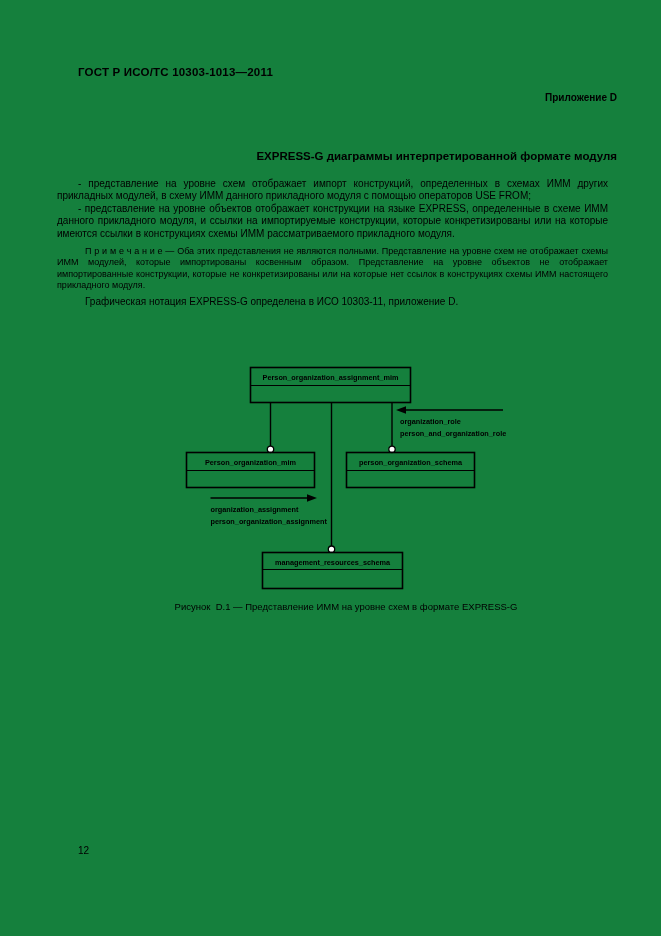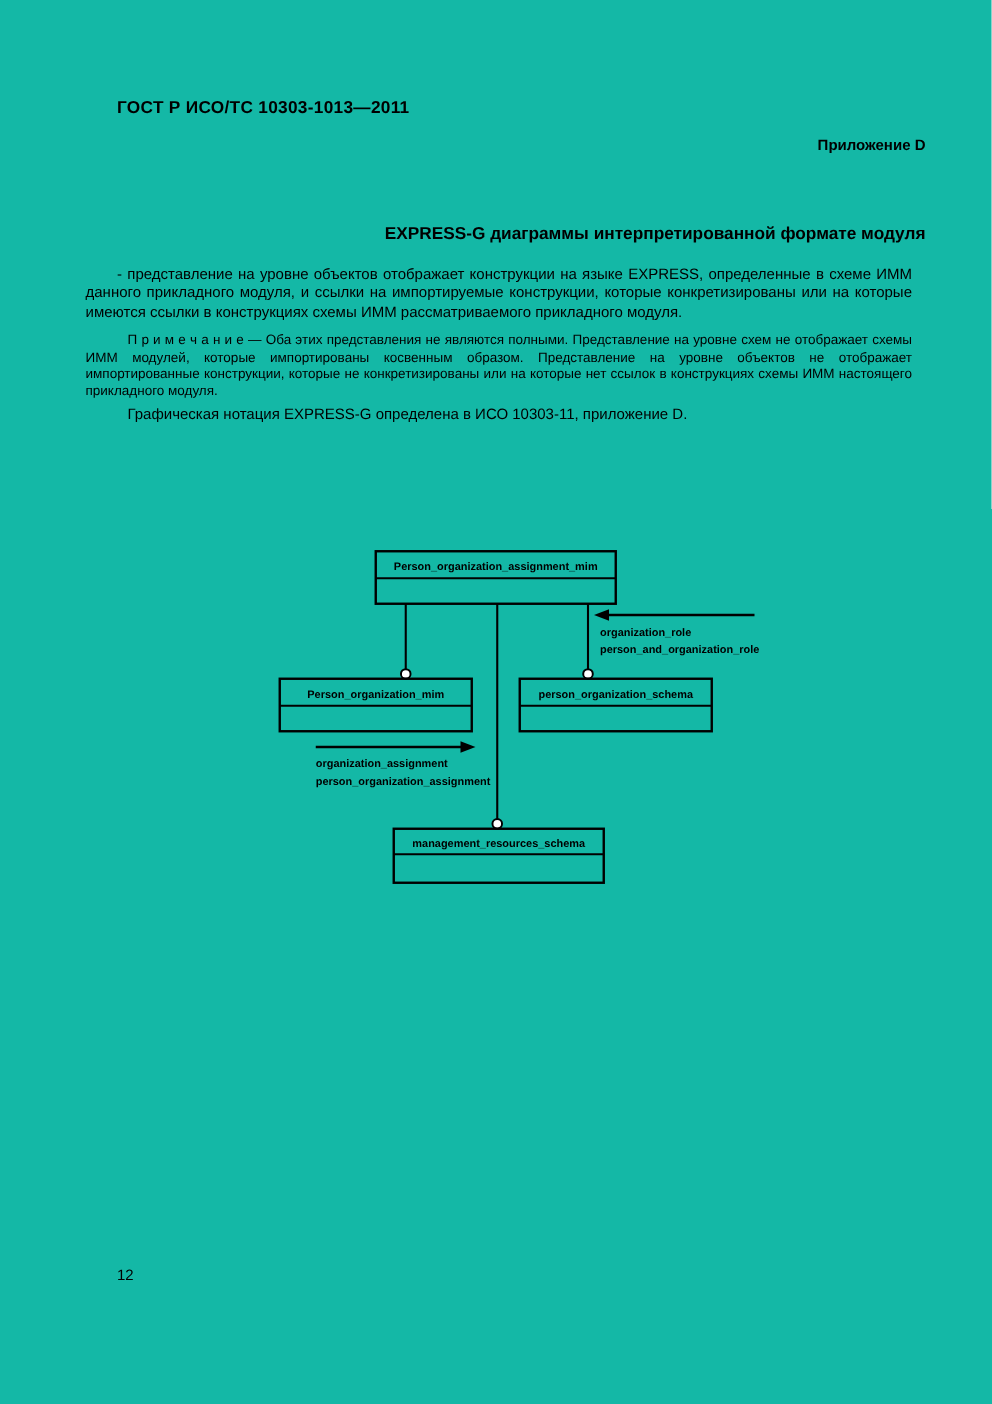--- a/index.html
+++ b/index.html
@@ -1,17 +1,17 @@
 <!DOCTYPE html>
 <html><head>
 <meta charset="utf-8">
 <style>
   html,body{margin:0;padding:0;background:#e8e8e8;}
   .page{
-    position:relative;width:661px;height:936px;background:#14b8a6;margin:0 auto;
+    position:relative;width:661px;height:936px;background:#15803d;margin:0 auto;
     font-family:"Liberation Sans", sans-serif;color:#000;overflow:hidden;
   }
   .doc-header{position:absolute;left:78px;top:66px;font-size:11.5px;font-weight:bold;letter-spacing:.2px;}
   .centered{position:absolute;left:57px;width:560px;text-align:right;}
   .annex-title{top:92px;font-size:10px;font-weight:bold;}
   .annex-subtitle{top:106px;font-size:10px;font-weight:bold;}
   .section-title{top:150px;font-size:11.5px;font-weight:bold;margin:0;}
   .body-text{position:absolute;left:57px;top:178px;width:551px;font-size:10px;line-height:12.4px;text-align:justify;}
   .body-text p{margin:0;}
   .para{text-indent:21px;}
@@ -34,20 +34,21 @@
 
 <div class="page">
 
   <div class="doc-header">ГОСТ Р ИСО/ТС 10303-1013—2011</div>
 
   <div class="centered annex-title">Приложение D</div>
 
   <h1 class="centered section-title">EXPRESS-G диаграммы интерпретированной формате модуля</h1>
 
   <div class="body-text">
+    <p class="para">- представление на уровне схем отображает импорт конструкций, определенных в схемах ИММ других прикладных модулей, в схему ИММ данного прикладного модуля с помощью операторов USE FROM;</p>
     <p class="para">- представление на уровне объектов отображает конструкции на языке EXPRESS, определенные в схеме ИММ данного прикладного модуля, и ссылки на импортируемые конструкции, которые конкретизированы или на которые имеются ссылки в конструкциях схемы ИММ рассматриваемого прикладного модуля.</p>
     <p class="note">П р и м е ч а н и е — Оба этих представления не являются полными. Представление на уровне схем не отображает схемы ИММ модулей, которые импортированы косвенным образом. Представление на уровне объектов не отображает импортированные конструкции, которые не конкретизированы или на которые нет ссылок в конструкциях схемы ИММ настоящего прикладного модуля.</p>
     <p class="para final">Графическая нотация EXPRESS-G определена в ИСО 10303-11, приложение D.</p>
   </div>
 
   <div class="diagram-wrap">
     <svg width="661" height="240" viewBox="0 0 661 240" xmlns="http://www.w3.org/2000/svg">
 
       <line class="dg-line" x1="270.5" y1="42.5" x2="270.5" y2="86.4"></line>
       <line class="dg-line" x1="331.5" y1="42.5" x2="331.5" y2="186"></line>
@@ -91,16 +92,17 @@
 
       <g>
         <rect class="dg-box" x="262.5" y="192.5" width="140" height="36"></rect>
         <line class="dg-div" x1="262.5" y1="209.5" x2="402.5" y2="209.5"></line>
         <text class="dg-text" x="332.5" y="204.5" text-anchor="middle">management_resources_schema</text>
       </g>
 
     </svg>
   </div>
 
+  <div class="figure-caption">Рисунок  D.1 — Представление ИММ на уровне схем в формате EXPRESS-G</div>
 
   <div class="page-number">12</div>
 
 </div>
 
 </body></html>

